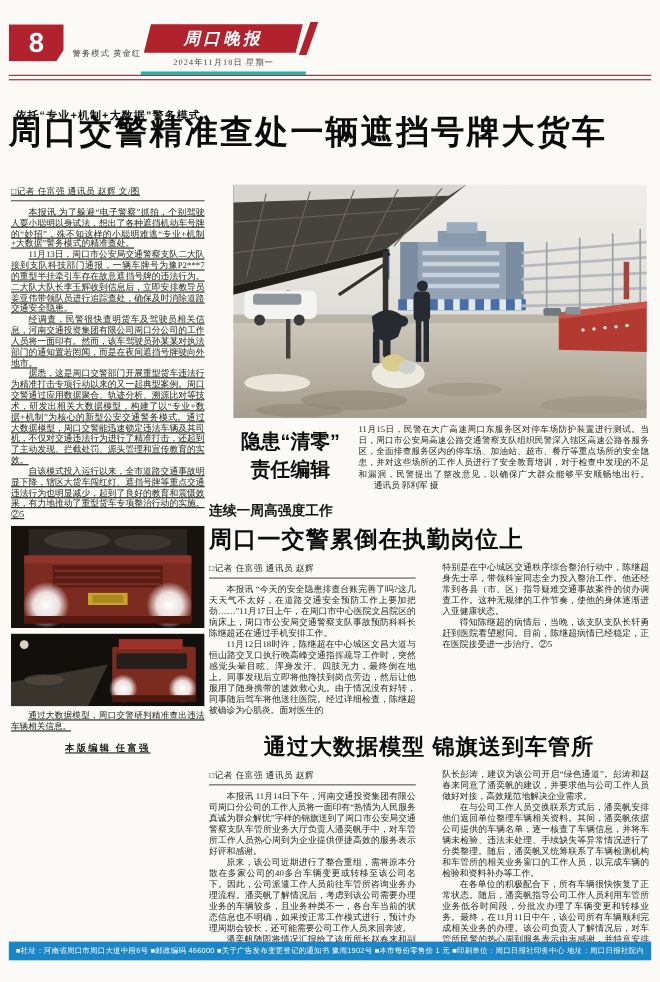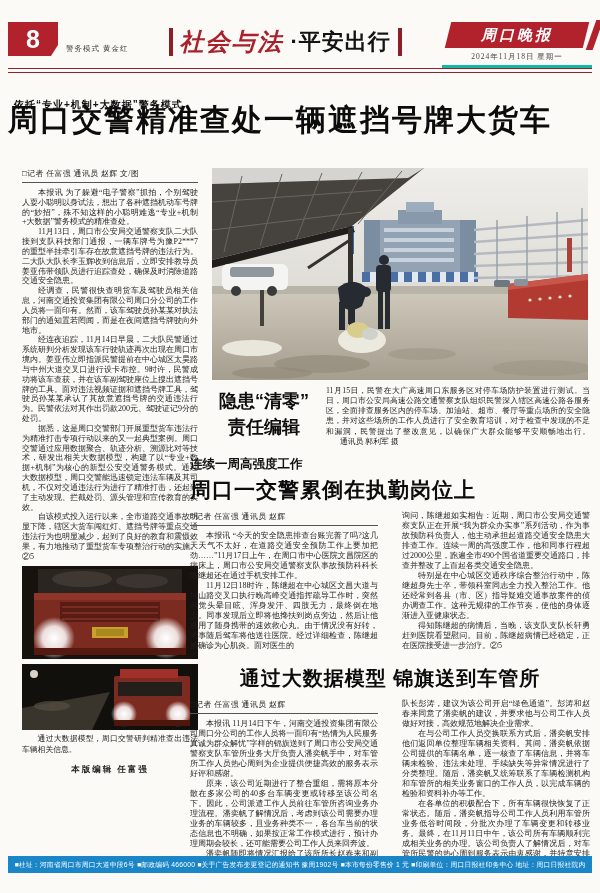--- a/index.html
+++ b/index.html
@@ -29,21 +29,21 @@
   .double-rule{position:absolute;top:68px;left:8px;right:8px;height:3px;
                border-top:1.5px solid #8d2430;border-bottom:1.5px solid #8d2430;}
 
   
   .kicker1{position:absolute;top:82px;left:14px;font-size:10px;font-weight:bold;color:#111;
            font-family:"Liberation Sans",sans-serif;letter-spacing:1px;margin-top:16px;}
   .headline1{position:absolute;top:100px;left:8px;right:8px;text-align:left;font-size:30px;
              font-weight:900;color:#0c0c0c;font-family:"Liberation Sans",sans-serif;letter-spacing:2px;margin:0;}
 
   
-  .col-left{position:absolute;top:168px;left:22px;width:176px;}
+  .col-left{position:absolute;top:168px;left:10px;width:176px;text-decoration:underline;}
   .col-right{position:absolute;top:168px;left:190px;width:400px;}
 
   .byline{font-size:7.8px;color:#222;border-bottom:1px solid #555;padding-bottom:3px;margin-bottom:5px;
           letter-spacing:0.5px;}
   .body-text p{margin:0;font-size:8px;line-height:1.23;text-align:justify;text-indent:2em;}
   .cont p:first-child{text-indent:0;}
 
   .photo{margin-top:5px;line-height:0;}
   .photo svg{display:block;}
   .small-caption{margin-top:4px;font-size:7.8px;line-height:1.3;text-align:justify;text-indent:2em;color:#222;}
@@ -77,45 +77,38 @@
 </head>
 <body>
 
 <div class="page">
 
   <div class="hdr">
     <div class="hdr-left">
       <div class="pagenum">8</div>
       <div class="editor">警务模式 黄金红</div>
     </div>
-    <div class="hdr-center">
-      <span class="secbar"></span>
-      <span class="sec-red">社会与法</span>
-      <span class="sec-black">·平安出行</span>
-      <span class="secbar"></span>
-    </div>
     <div class="hdr-right">
       <div class="masthead">
         <span>周口晚报</span>
       </div>
       <div class="dateline">2024年11月18日 星期一</div>
     </div>
   </div>
   <div class="double-rule"></div>
 
   <div class="kicker1">依托“专业+机制+大数据”警务模式</div>
   <h1 class="headline1">周口交警精准查处一辆遮挡号牌大货车</h1>
 
   <div class="col-left">
     <div class="byline">□记者 任富强 通讯员 赵辉 文/图</div>
     <div class="body-text">
         <p>本报讯 为了躲避“电子警察”抓拍，个别驾驶人耍小聪明以身试法，想出了各种遮挡机动车号牌的“妙招”，殊不知这样的小聪明难逃“专业+机制+大数据”警务模式的精准查处。</p>
         <p>11月13日，周口市公安局交通警察支队二大队接到支队科技部门通报，一辆车牌号为豫P2***7的重型半挂牵引车存在故意遮挡号牌的违法行为。二大队大队长李玉辉收到信息后，立即安排教导员姜亚伟带领队员进行追踪查处，确保及时消除道路交通安全隐患。</p>
         <p>经调查，民警很快查明货车及驾驶员相关信息，河南交通投资集团有限公司周口分公司的工作人员将一面印有。然而，该车驾驶员孙某某对执法部门的通知置若罔闻，而是在夜间遮挡号牌驶向外地市。</p>
-        <p>经连夜追踪，11月14日早晨，二大队民警通过系统研判分析发现该车行驶轨迹再次出现在周口市境内。姜亚伟立即指派民警提前在中心城区太昊路与中州大道交叉口进行设卡布控。9时许，民警成功将该车查获，并在该车副驾驶座位上搜出遮挡号牌的工具。面对违法视频证据和遮挡号牌工具，驾驶员孙某某承认了其故意遮挡号牌的交通违法行为。民警依法对其作出罚款200元、驾驶证记9分的处罚。</p>
         <p>据悉，这是周口交警部门开展重型货车违法行为精准打击专项行动以来的又一起典型案例。周口交警通过应用数据聚合、轨迹分析、溯源比对等技术，研发出相关大数据模型，构建了以“专业+数据+机制”为核心的新型公安交通警务模式。通过大数据模型，周口交警能迅速锁定违法车辆及其司机，不仅对交通违法行为进行了精准打击，还起到了主动发现、拦截处罚、源头管理和宣传教育的实效。</p>
         <p>自该模式投入运行以来，全市道路交通事故明显下降，辖区大货车闯红灯、遮挡号牌等重点交通违法行为也明显减少，起到了良好的教育和震慑效果，有力地推动了重型货车专项整治行动的实施。②5</p>
       </div>
 
     <div class="photo">
       <svg viewBox="0 0 176 93" width="176" height="93">
         <defs>
           <radialGradient id="glareA">
             <stop offset="0" stop-color="#ffffff"></stop>
               <stop offset="0.55" stop-color="#ffffff" stop-opacity="0.85"></stop>
@@ -302,21 +295,20 @@
       <div class="two-col">
         <div class="c">
           <div class="byline">□记者 任富强 通讯员 赵辉</div>
           <div>
               <p>本报讯 “今天的安全隐患排查台账完善了吗?这几天天气不太好，在道路交通安全预防工作上要加把劲……”11月17日上午，在周口市中心医院文昌院区的病床上，周口市公安局交通警察支队事故预防科科长陈继超还在通过手机安排工作。</p>
               <p>11月12日18时许，陈继超在中心城区文昌大道与恒山路交叉口执行晚高峰交通指挥疏导工作时，突然感觉头晕目眩、浑身发汗、四肢无力，最终倒在地上。同事发现后立即将他搀扶到岗点旁边，然后让他服用了随身携带的速效救心丸。由于情况没有好转，同事随后驾车将他送往医院。经过详细检查，陈继超被确诊为心肌炎。面对医生的</p>
             </div>
         </div>
         <div class="c cont">
           <div>
-              <p>询问，陈继超如实相告：近期，周口市公安局交通警察支队正在开展“我为群众办实事”系列活动，作为事故预防科负责人，他主动承担起道路交通安全隐患大排查工作。连续一周的高强度工作，他和同事行程超过2000公里，跑遍全市490个国省道重要交通路口，排查并整改了上百起各类交通安全隐患。</p>
               <p>特别是在中心城区交通秩序综合整治行动中，陈继超身先士卒，带领科室同志全力投入整治工作。他还经常到各县（市、区）指导疑难交通事故案件的侦办调查工作。这种无规律的工作节奏，使他的身体逐渐进入亚健康状态。</p>
               <p>得知陈继超的病情后，当晚，该支队支队长轩勇赶到医院看望慰问。目前，陈继超病情已经稳定，正在医院接受进一步治疗。②5</p>
             </div>
         </div>
       </div>
     </div>
 
     <div class="article3">
       <h2 class="headline3">通过大数据模型  锦旗送到车管所</h2>
       <div class="two-col">

